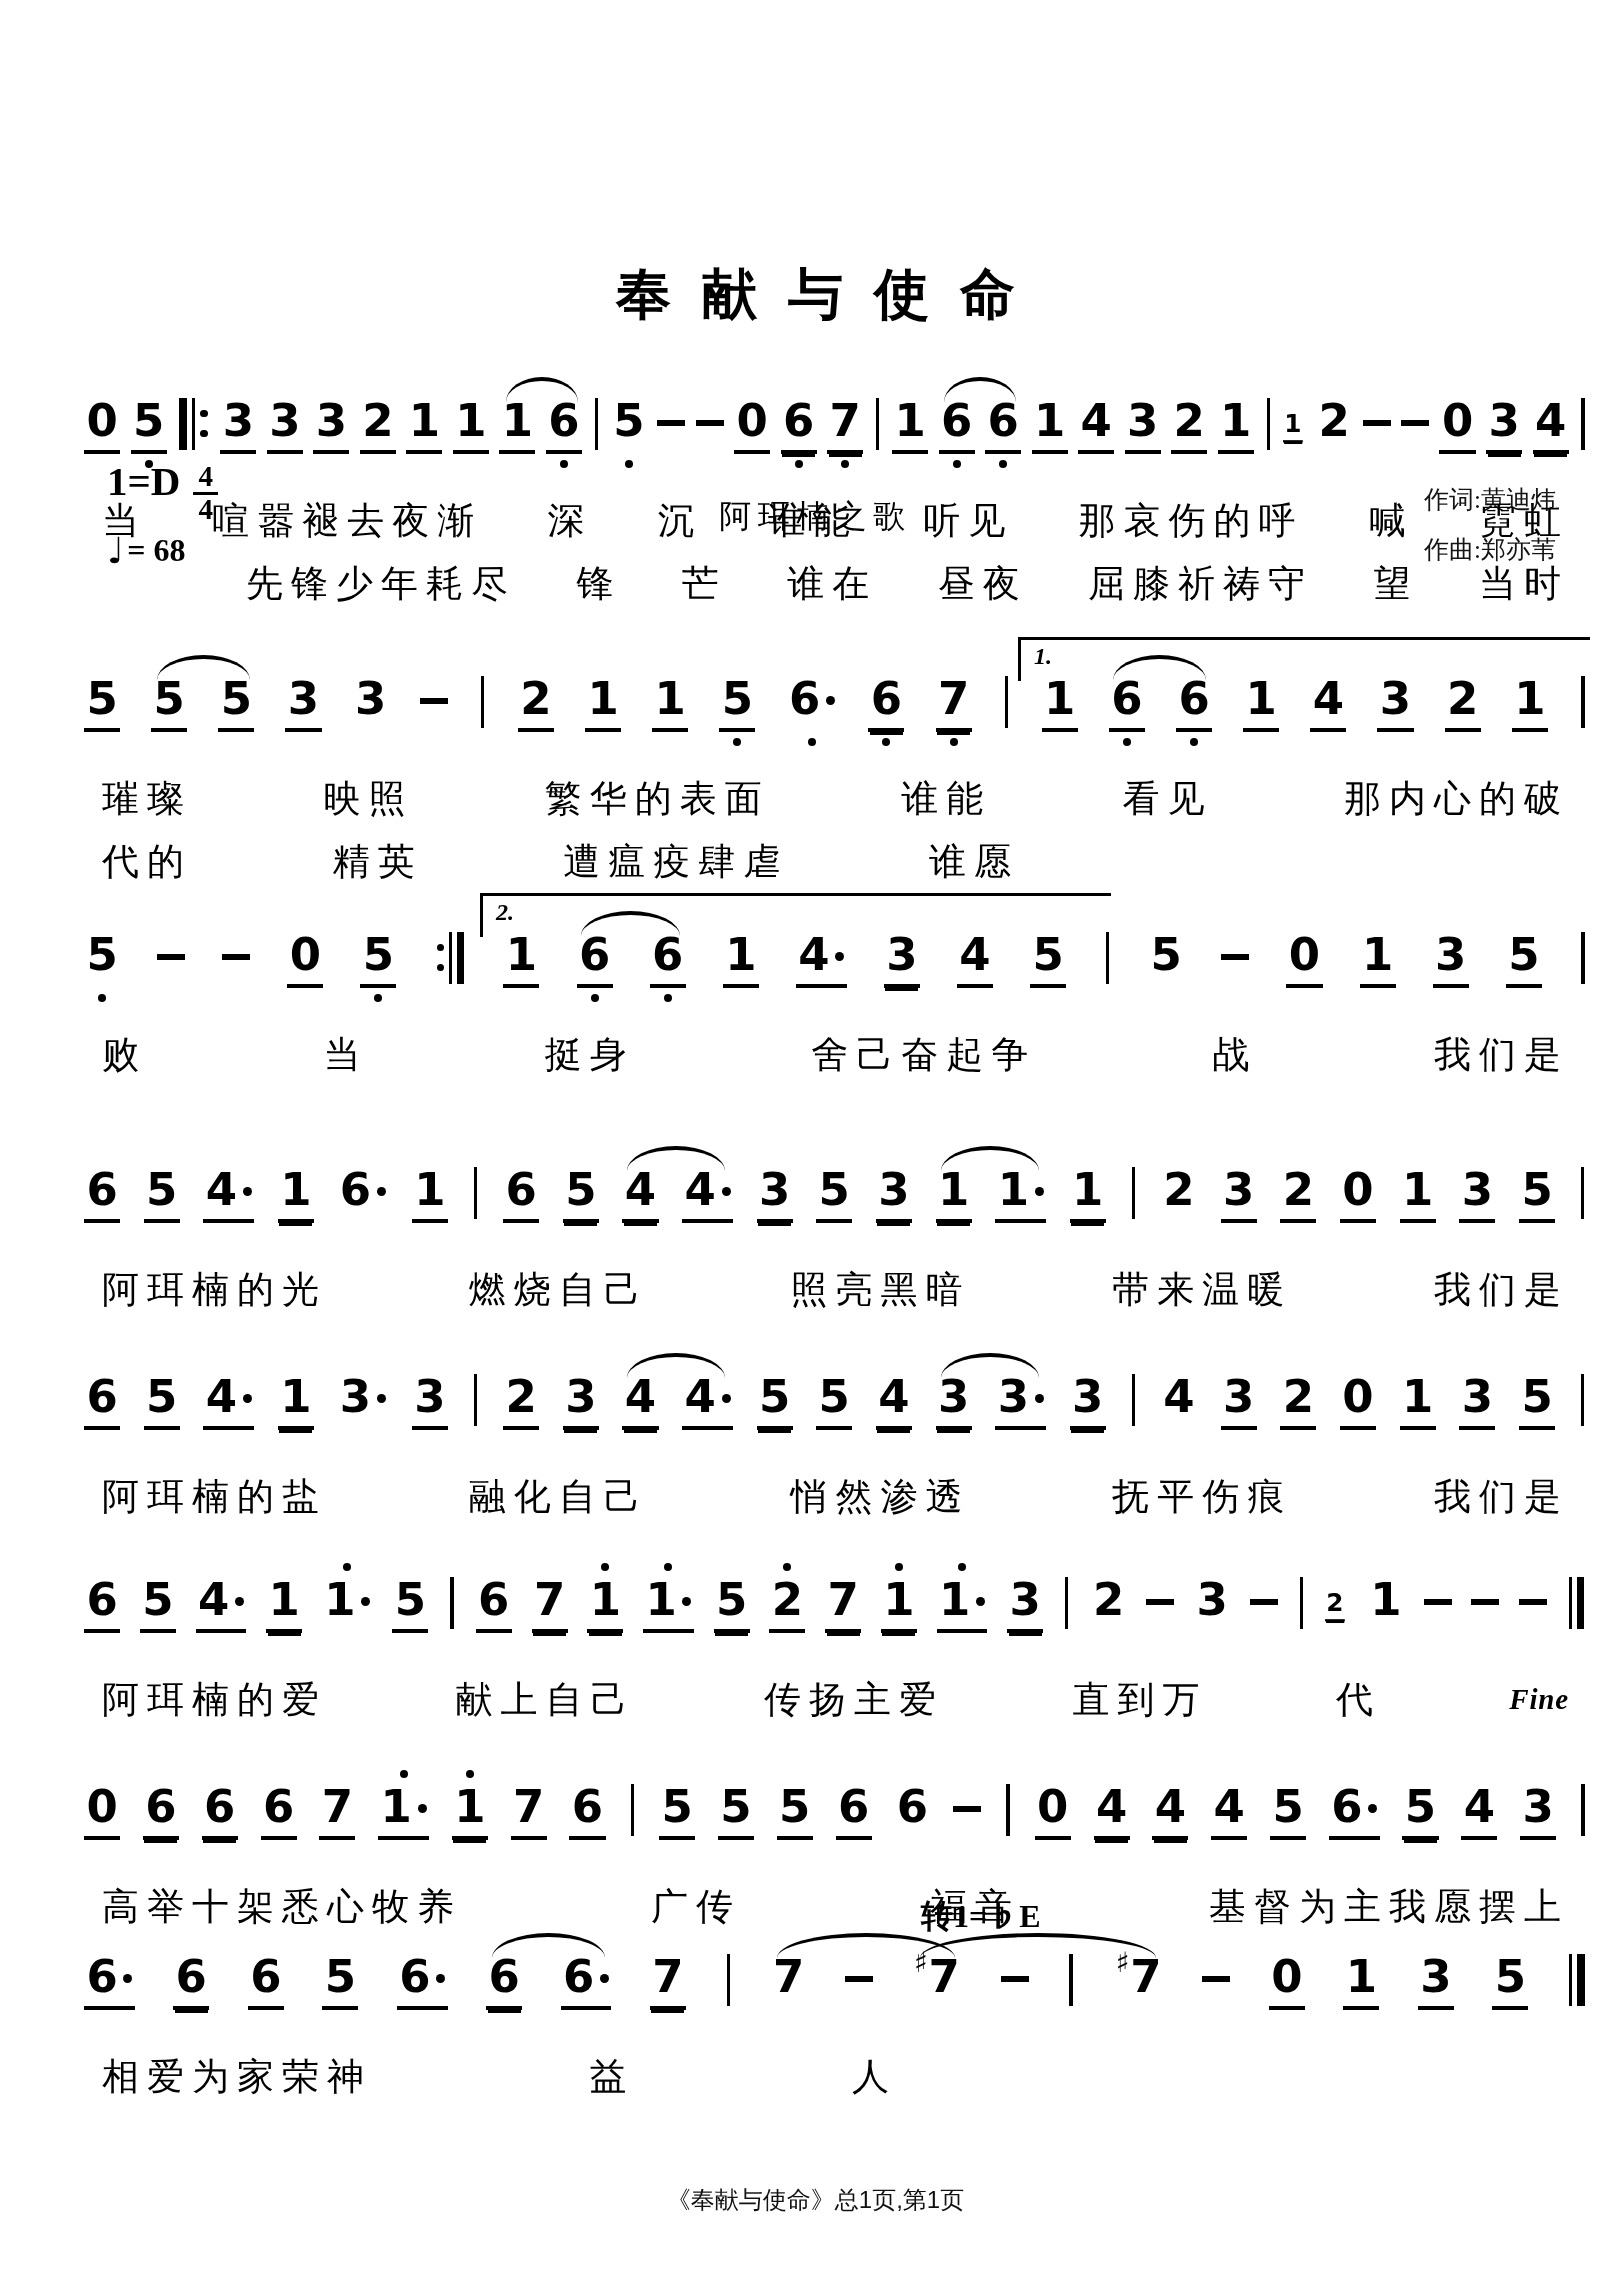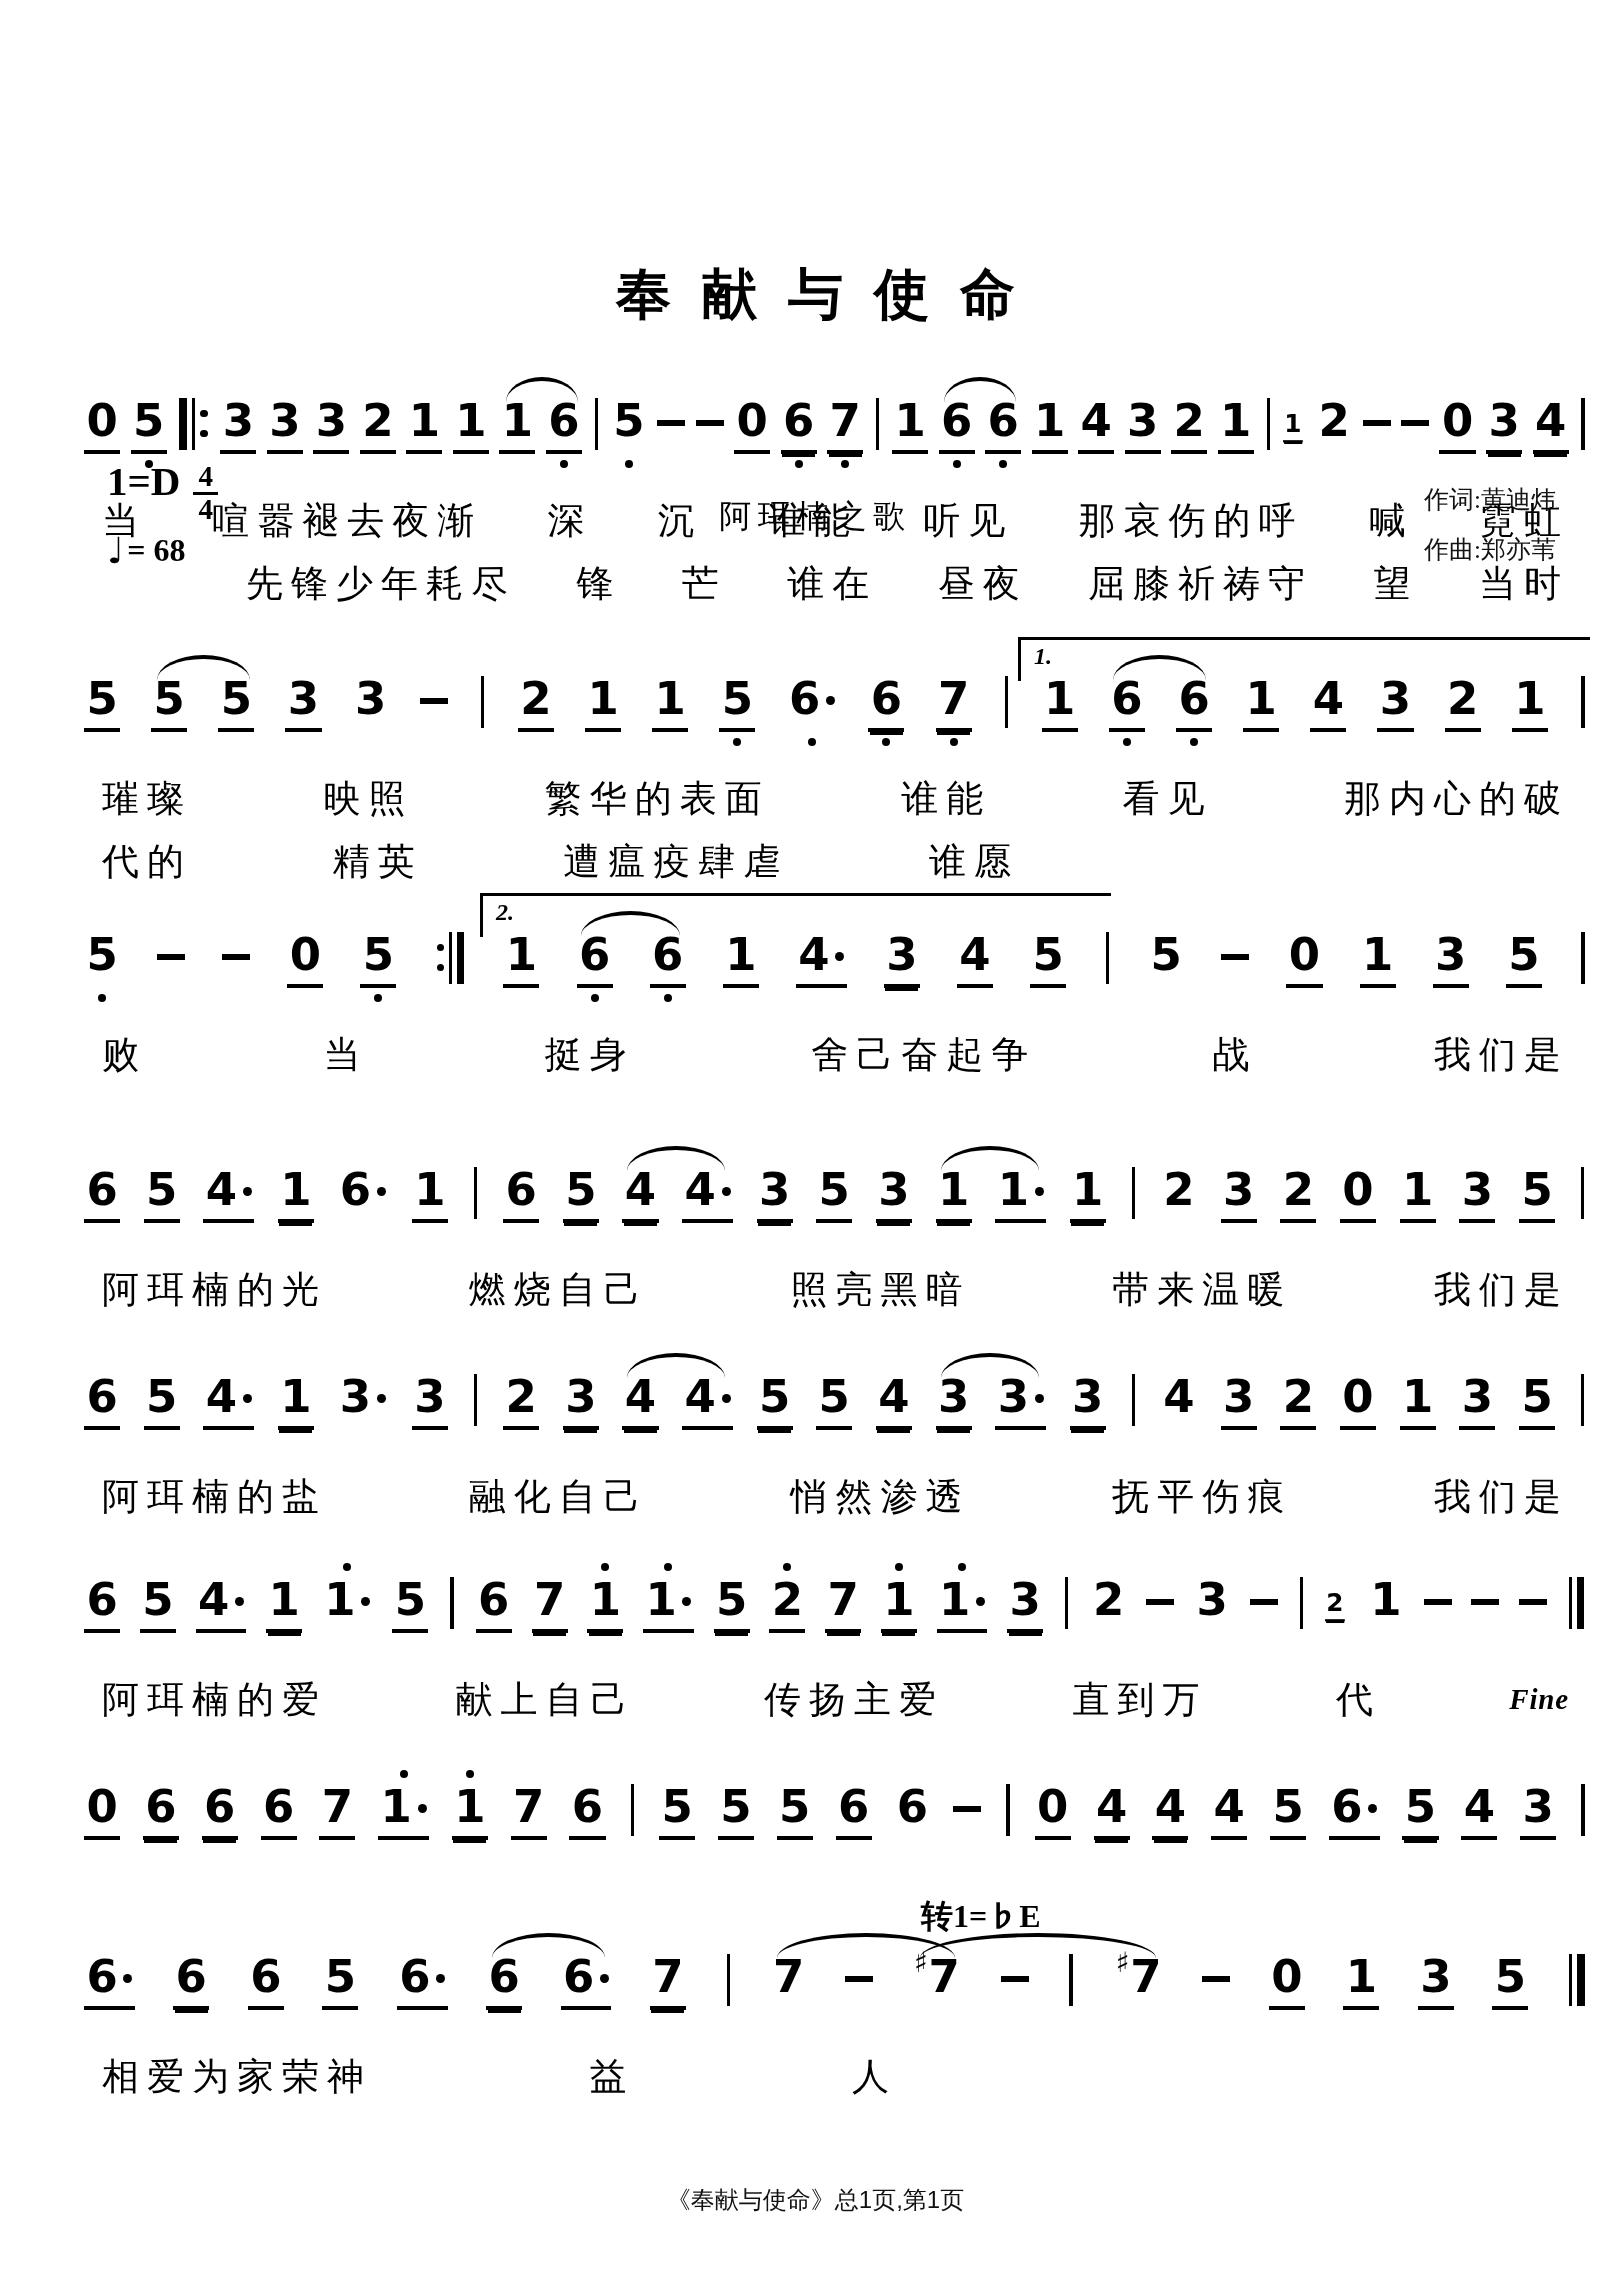--- a/index.html
+++ b/index.html
@@ -792,20 +792,26 @@
           <span class="note u1">
             <i class="num">4</i>
           </span>
           <span class="note u1">
             <i class="num">3</i>
           </span>
           <span class="bar">
             <i class="b thin"></i>
           </span>
         </div>
+        <div class="lyrics lyr1">
+          <span class="syl">高举十架悉心牧养</span>
+          <span class="syl">广传</span>
+          <span class="syl">福音</span>
+          <span class="syl">基督为主我愿摆上</span>
+        </div>
       </div>
       <div class="system sys8">
         <div class="notes-row">
           <span class="note u1">
             <i class="num">6</i>
             <i class="aug"></i>
           </span>
           <span class="note u2">
             <i class="num">6</i>
           </span>

